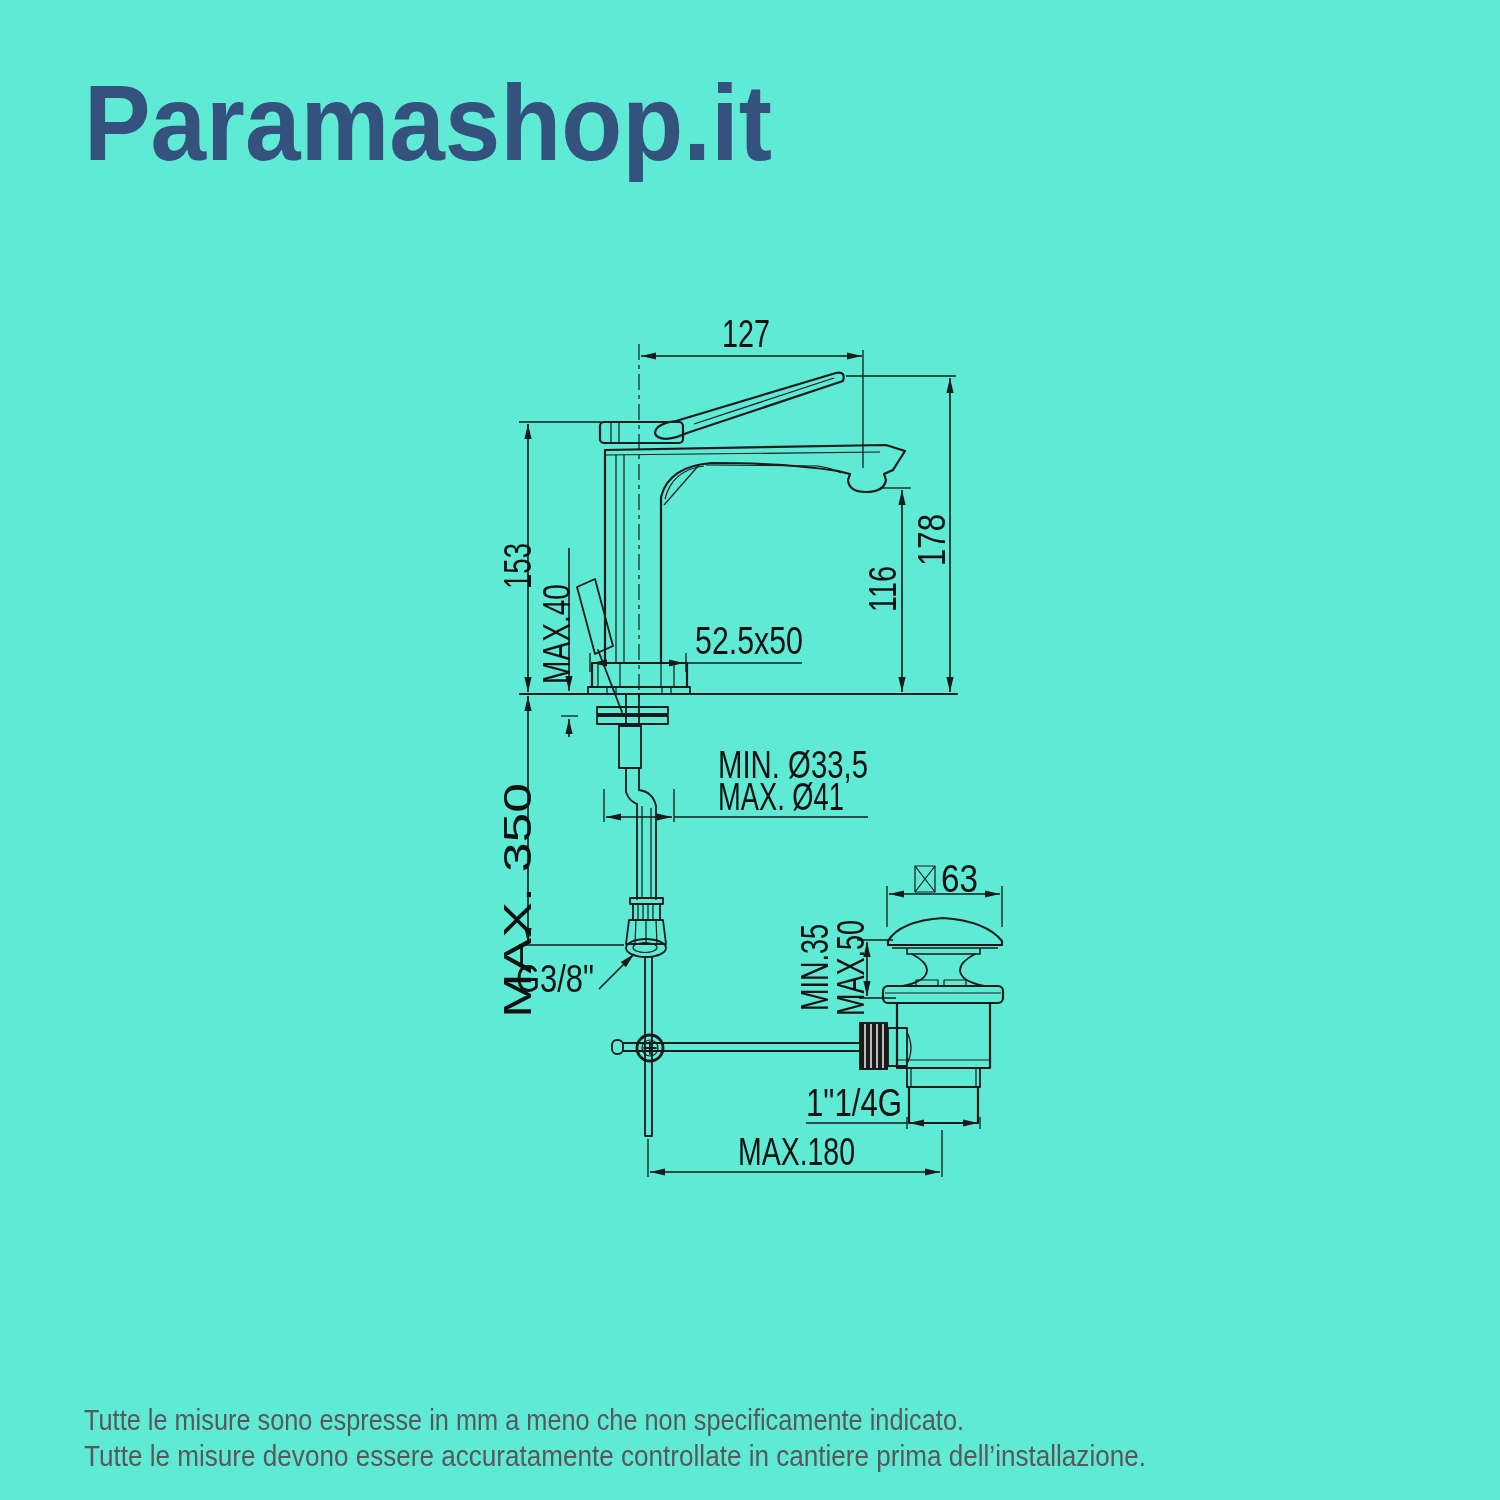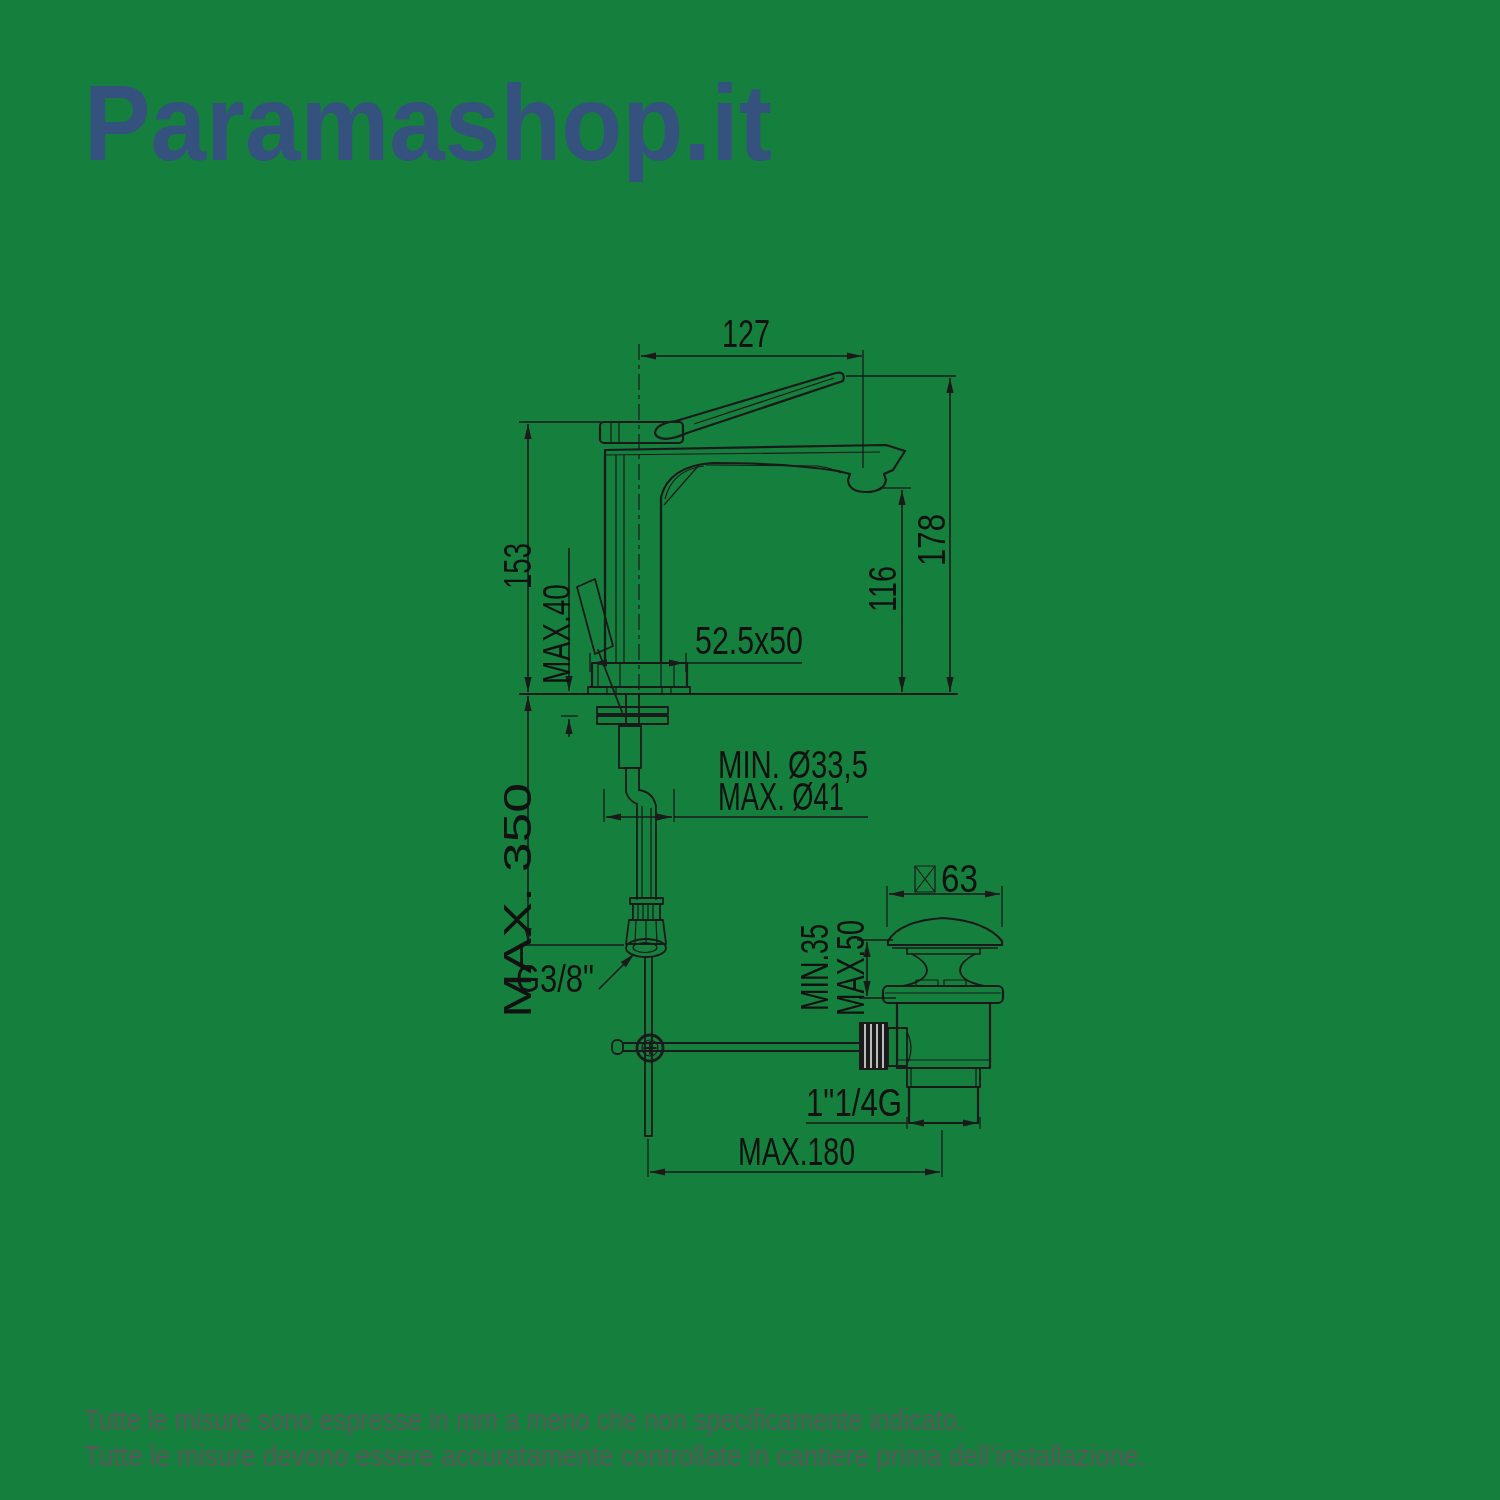--- a/index.html
+++ b/index.html
@@ -1,16 +1,16 @@
 <!DOCTYPE html>
 <html><head>
 <meta charset="utf-8">
 <style>
   html,body{margin:0;padding:0;background:#ffffff;}
-  .page{position:relative;width:1500px;height:1500px;background:#15803d;overflow:hidden;}
+  .page{position:relative;width:1500px;height:1500px;background:#5eead4;overflow:hidden;}
   svg{display:block;}
   .logo-text{font-family:"Liberation Sans",sans-serif;font-weight:bold;fill:#35517E;font-size:108px;}
   .dim{font-family:"Liberation Sans",sans-serif;font-size:39px;fill:#111111;}
   .note{font-family:"Liberation Sans",sans-serif;font-size:29px;fill:#58585a;}
   .p  {stroke:#1a1a1a;stroke-width:2.2;fill:none;stroke-linejoin:round;stroke-linecap:round;}
   .p2 {stroke:#1a1a1a;stroke-width:1.8;fill:none;stroke-linejoin:round;stroke-linecap:round;}
   .t  {stroke:#1a1a1a;stroke-width:1.2;fill:none;stroke-linejoin:round;}
   .dl {stroke:#1a1a1a;stroke-width:1.6;fill:none;}
   .ext{stroke:#1a1a1a;stroke-width:1.3;fill:none;}
   .cl {stroke:#1a1a1a;stroke-width:1.2;fill:none;stroke-dasharray:16 5 4 5;}

